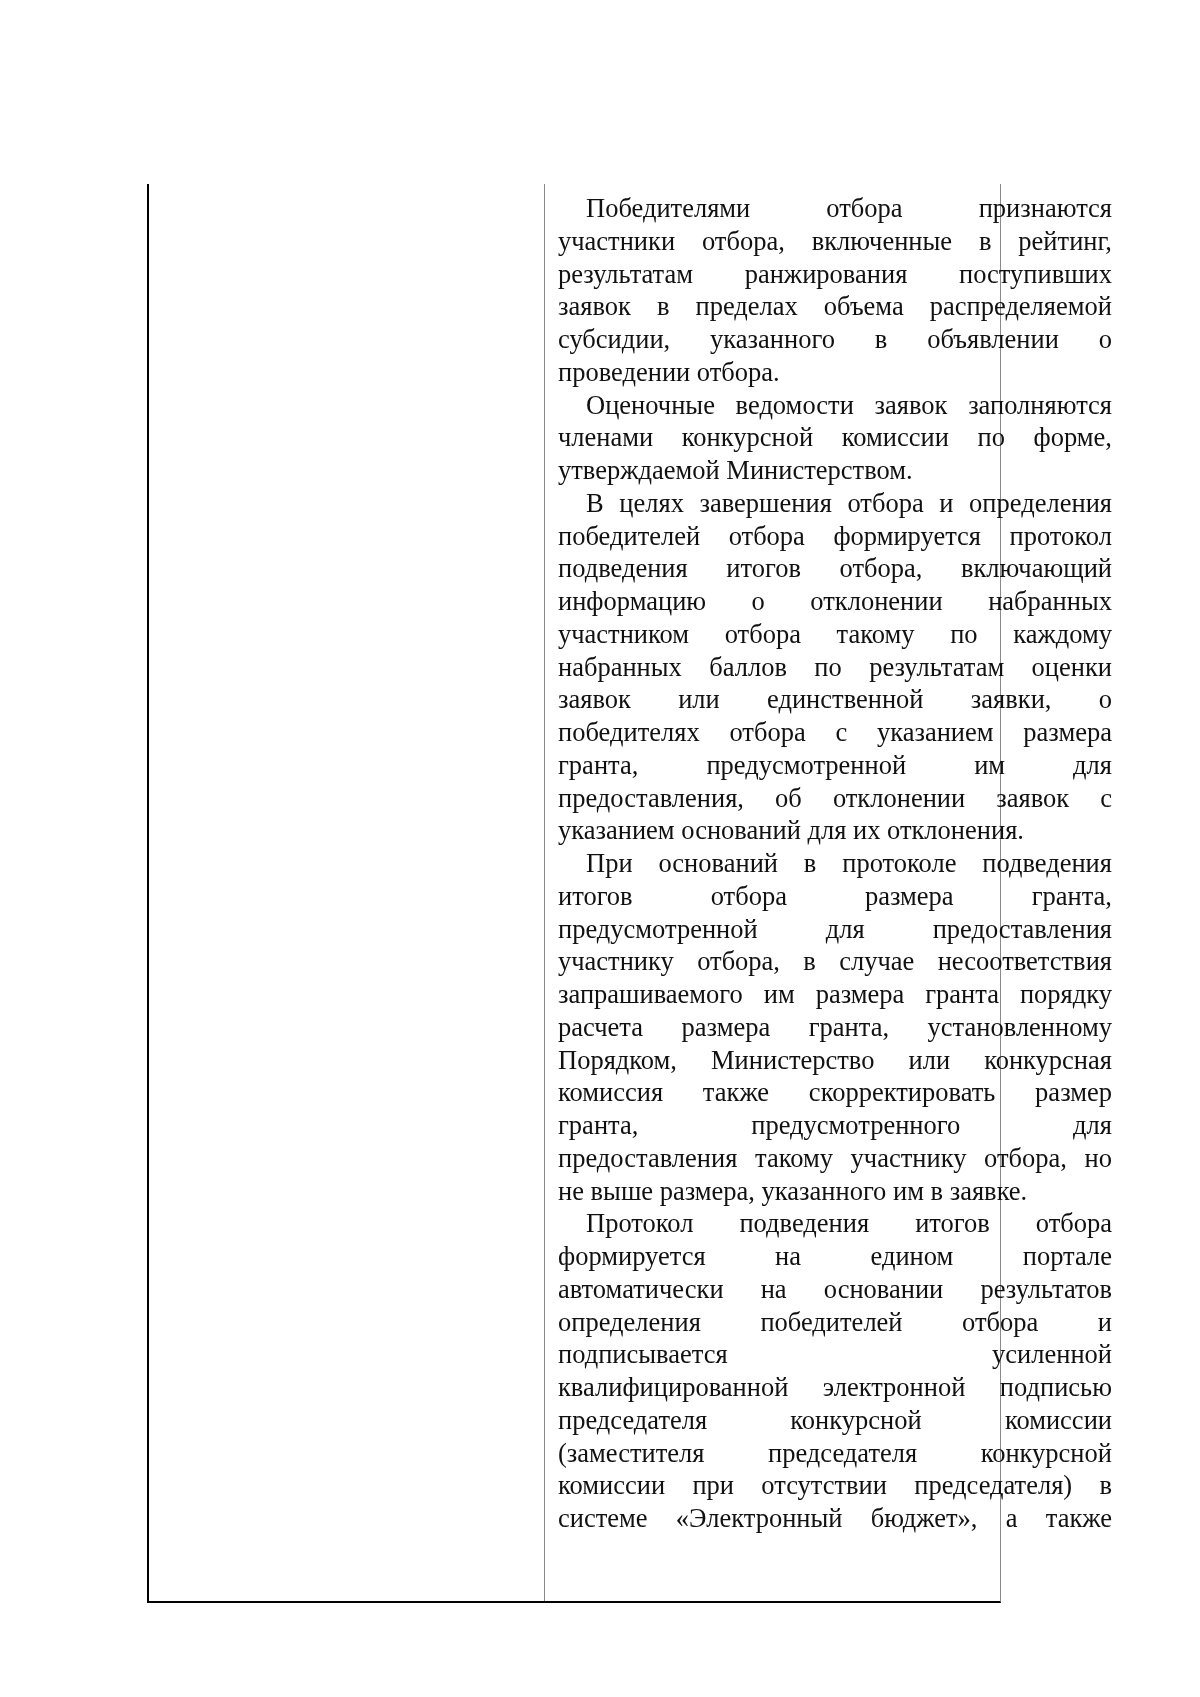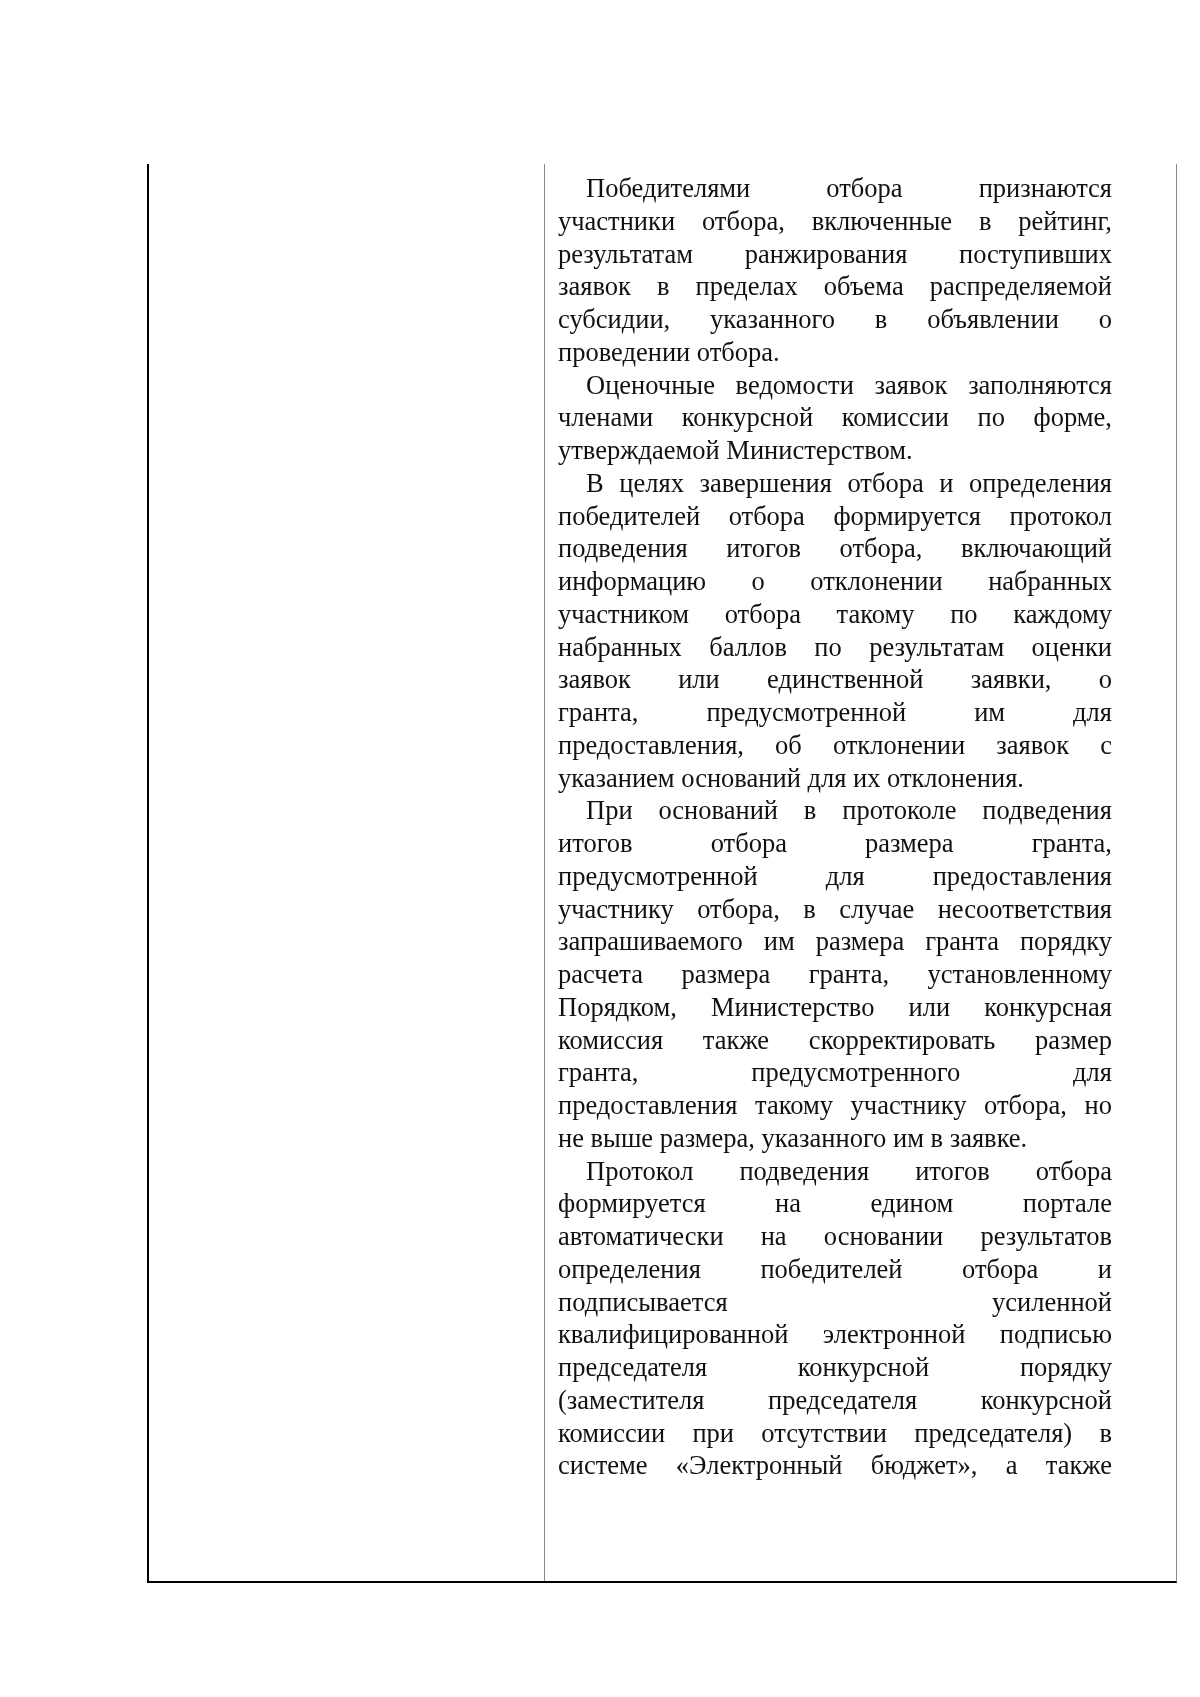--- a/index.html
+++ b/index.html
@@ -1,21 +1,21 @@
 <!DOCTYPE html>
 <html><head>
 <meta charset="utf-8">
 <style>
   html, body { margin: 0; padding: 0; background: #ffffff; }
   body { width: 1200px; height: 1697px; position: relative; overflow: hidden; }
   .page { position: absolute; left: 0; top: 0; width: 1200px; height: 1697px; background: #fff; }
   .table {
     position: absolute;
-    left: 147px; top: 164px;
-    width: 1030px; height: 1419px;
+    left: 147px; top: 184px;
+    width: 854px; height: 1419px;
     border-left: 2px solid #000;
     border-bottom: 2px solid #000;
     border-right: 1px solid #8a8a8a;
     box-sizing: border-box;
   }
   .col-left {
     position: absolute; left: 0; top: 0;
     width: 396px; height: 100%;
     border-right: 1px solid #8a8a8a;
     box-sizing: border-box;
@@ -65,20 +65,21 @@
             <span class="line last">утверждаемой Министерством.</span>
           </div>
           <div>
             <span class="line first">В целях завершения отбора и определения</span>
             <span class="line">победителей отбора формируется протокол</span>
             <span class="line">подведения итогов отбора, включающий</span>
             <span class="line">информацию о отклонении набранных</span>
             <span class="line">участником отбора такому по каждому</span>
             <span class="line">набранных баллов по результатам оценки</span>
             <span class="line">заявок или единственной заявки, о</span>
+            <span class="line">победителях отбора с указанием размера</span>
             <span class="line">гранта, предусмотренной им для</span>
             <span class="line">предоставления, об отклонении заявок с</span>
             <span class="line last">указанием оснований для их отклонения.</span>
           </div>
           <div>
             <span class="line first">При оснований в протоколе подведения</span>
             <span class="line">итогов отбора размера гранта,</span>
             <span class="line">предусмотренной для предоставления</span>
             <span class="line">участнику отбора, в случае несоответствия</span>
             <span class="line">запрашиваемого им размера гранта порядку</span>
@@ -89,21 +90,21 @@
             <span class="line">предоставления такому участнику отбора, но</span>
             <span class="line last">не выше размера, указанного им в заявке.</span>
           </div>
           <div>
             <span class="line first">Протокол подведения итогов отбора</span>
             <span class="line">формируется на едином портале</span>
             <span class="line">автоматически на основании результатов</span>
             <span class="line">определения победителей отбора и</span>
             <span class="line">подписывается усиленной</span>
             <span class="line">квалифицированной электронной подписью</span>
-            <span class="line">председателя конкурсной порядку</span>
+            <span class="line">председателя конкурсной комиссии</span>
             <span class="line">(заместителя председателя конкурсной</span>
             <span class="line">комиссии при отсутствии председателя) в</span>
             <span class="line">системе «Электронный бюджет», а также</span>
           </div>
         </div>
     </div>
   </div>
 </div>
 
 </body></html>

